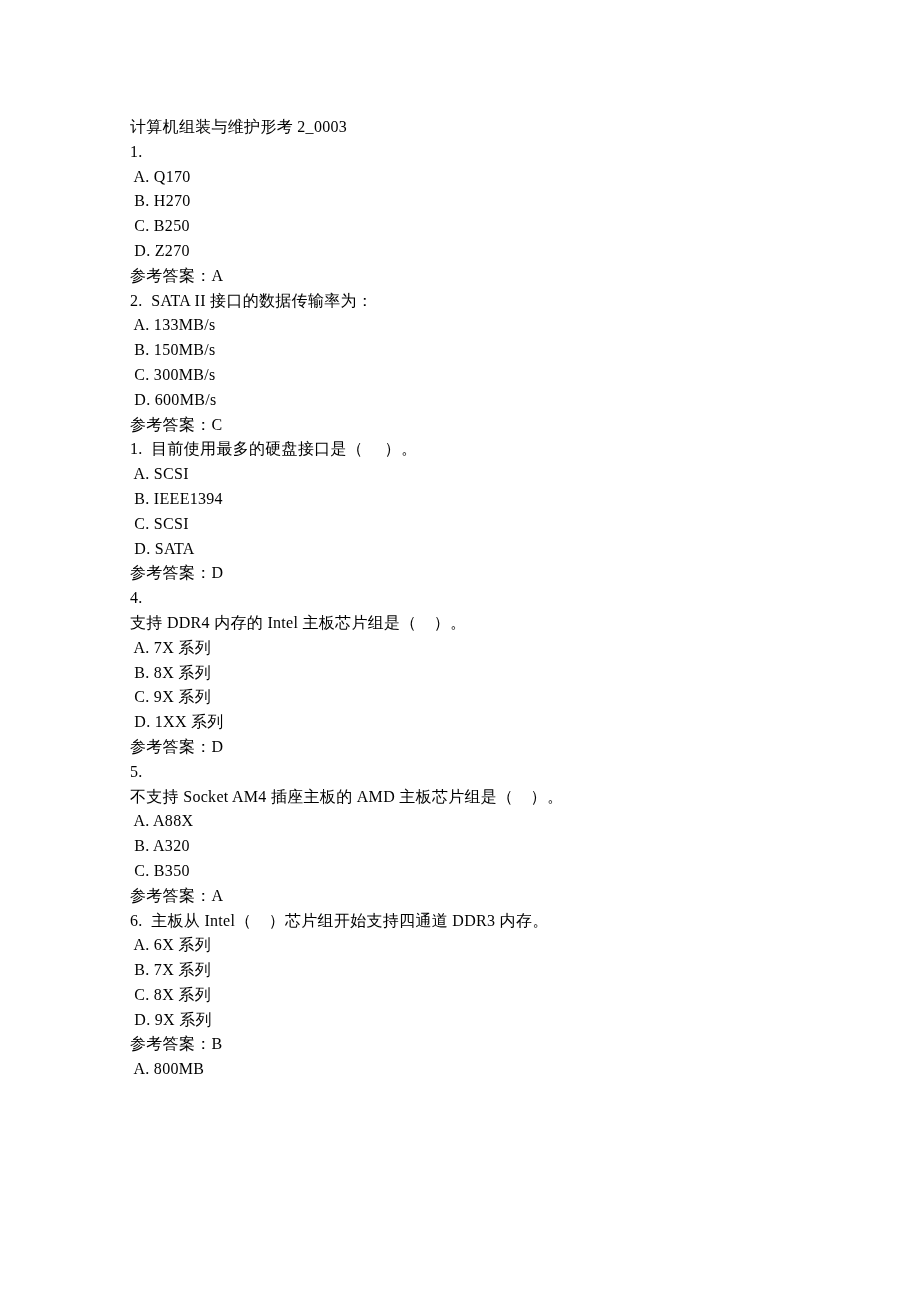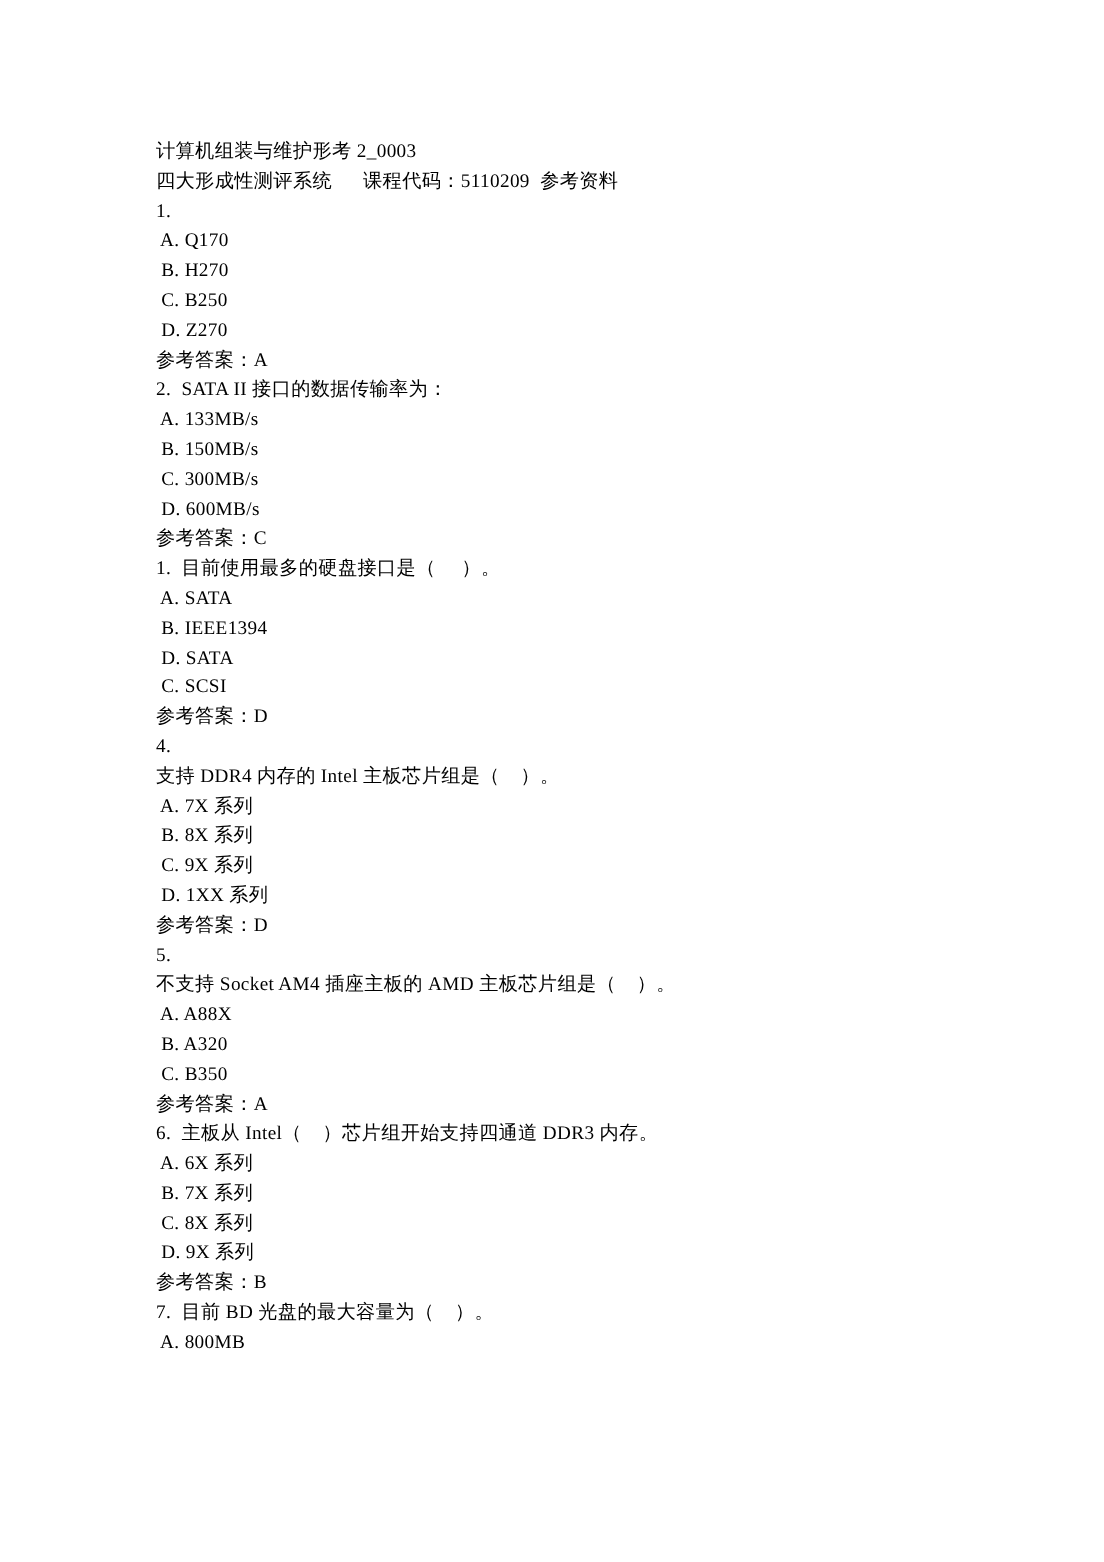--- a/index.html
+++ b/index.html
@@ -22,21 +22,20 @@
     letter-spacing: 0.3px;
   }
 </style>
 </head>
 <body>
 
 <div class="page">
 
   <div class="line">计算机组装与维护形考 2_0003</div>
 
-  <div class="line"><span>四大形成性测评系统</span>      <span>课程代码：</span><span>5110209</span>  <span>参考资料</span></div>
 
 
   <div>
     <div class="line">1.</div>
     <div class="line"> A. Q170</div>
     <div class="line"> B. H270</div>
     <div class="line"> C. B250</div>
     <div class="line"> D. Z270</div>
     <div class="line">参考答案：A</div>
   </div>
@@ -45,24 +44,24 @@
     <div class="line">2.  SATA II 接口的数据传输率为：</div>
     <div class="line"> A. 133MB/s</div>
     <div class="line"> B. 150MB/s</div>
     <div class="line"> C. 300MB/s</div>
     <div class="line"> D. 600MB/s</div>
     <div class="line">参考答案：C</div>
   </div>
 
   <div>
     <div class="line">1.  目前使用最多的硬盘接口是（     ）。</div>
-    <div class="line"> A. SATA</div>
+    <div class="line"> A. SCSI</div>
     <div class="line"> B. IEEE1394</div>
+    <div class="line"> C. SCSI</div>
     <div class="line"> D. SATA</div>
-    <div class="line"> C. SCSI</div>
     <div class="line">参考答案：D</div>
   </div>
 
   <div>
     <div class="line">4.</div>
     <div class="line">支持 DDR4 内存的 Intel 主板芯片组是（    ）。</div>
     <div class="line"> A. 7X 系列</div>
     <div class="line"> B. 8X 系列</div>
     <div class="line"> C. 9X 系列</div>
     <div class="line"> D. 1XX 系列</div>
@@ -81,17 +80,16 @@
   <div>
     <div class="line">6.  主板从 Intel（    ）芯片组开始支持四通道 DDR3 内存。</div>
     <div class="line"> A. 6X 系列</div>
     <div class="line"> B. 7X 系列</div>
     <div class="line"> C. 8X 系列</div>
     <div class="line"> D. 9X 系列</div>
     <div class="line">参考答案：B</div>
   </div>
 
   <div>
-    <div class="line">7.  目前 BD 光盘的最大容量为（    ）。</div>
     <div class="line"> A. 800MB</div>
   </div>
 
 </div>
 
 </body></html>

